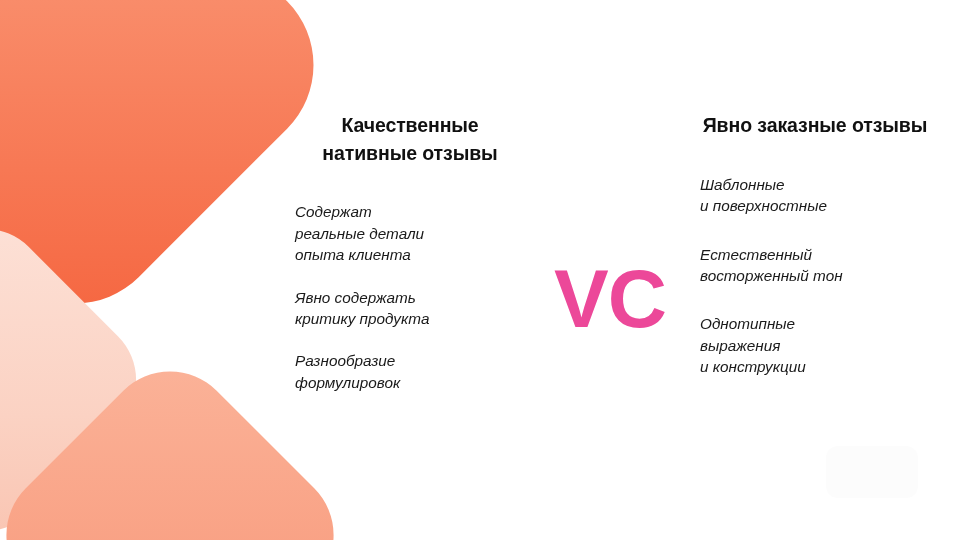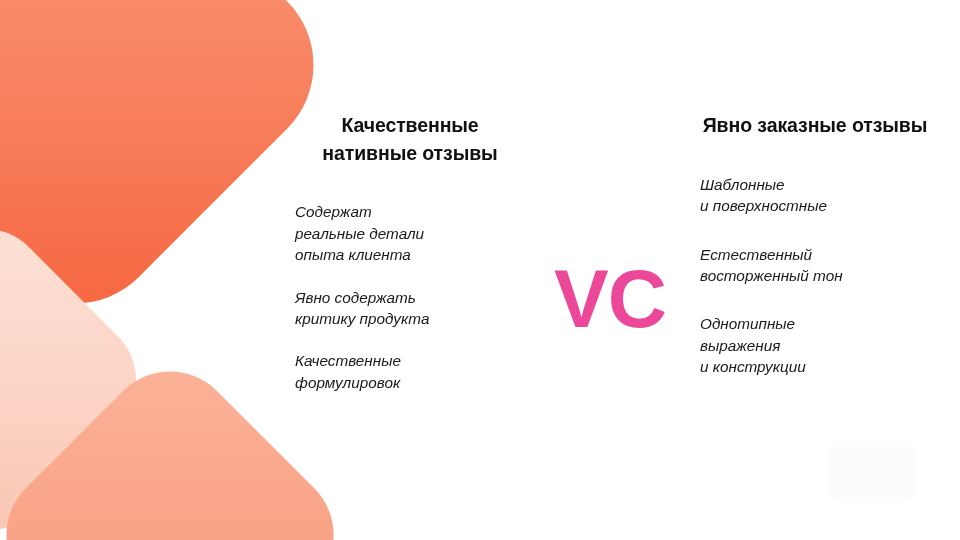--- a/index.html
+++ b/index.html
@@ -150,21 +150,21 @@
     <div class="column column-left">
       <h2 class="col-heading">Качественные
 нативные
 отзывы</h2>
       <ul class="col-items">
         <li class="col-item">Содержат
 реальные детали
 опыта клиента</li>
         <li class="col-item">Явно содержать
 критику продукта</li>
-        <li class="col-item">Качественные
+        <li class="col-item">Разнообразие
 формулировок</li>
       </ul>
     </div>
 
     <div class="divider-vs">VC</div>
 
     <div class="column column-right">
       <h2 class="col-heading">Явно заказные
 отзывы</h2>
       <ul class="col-items">

